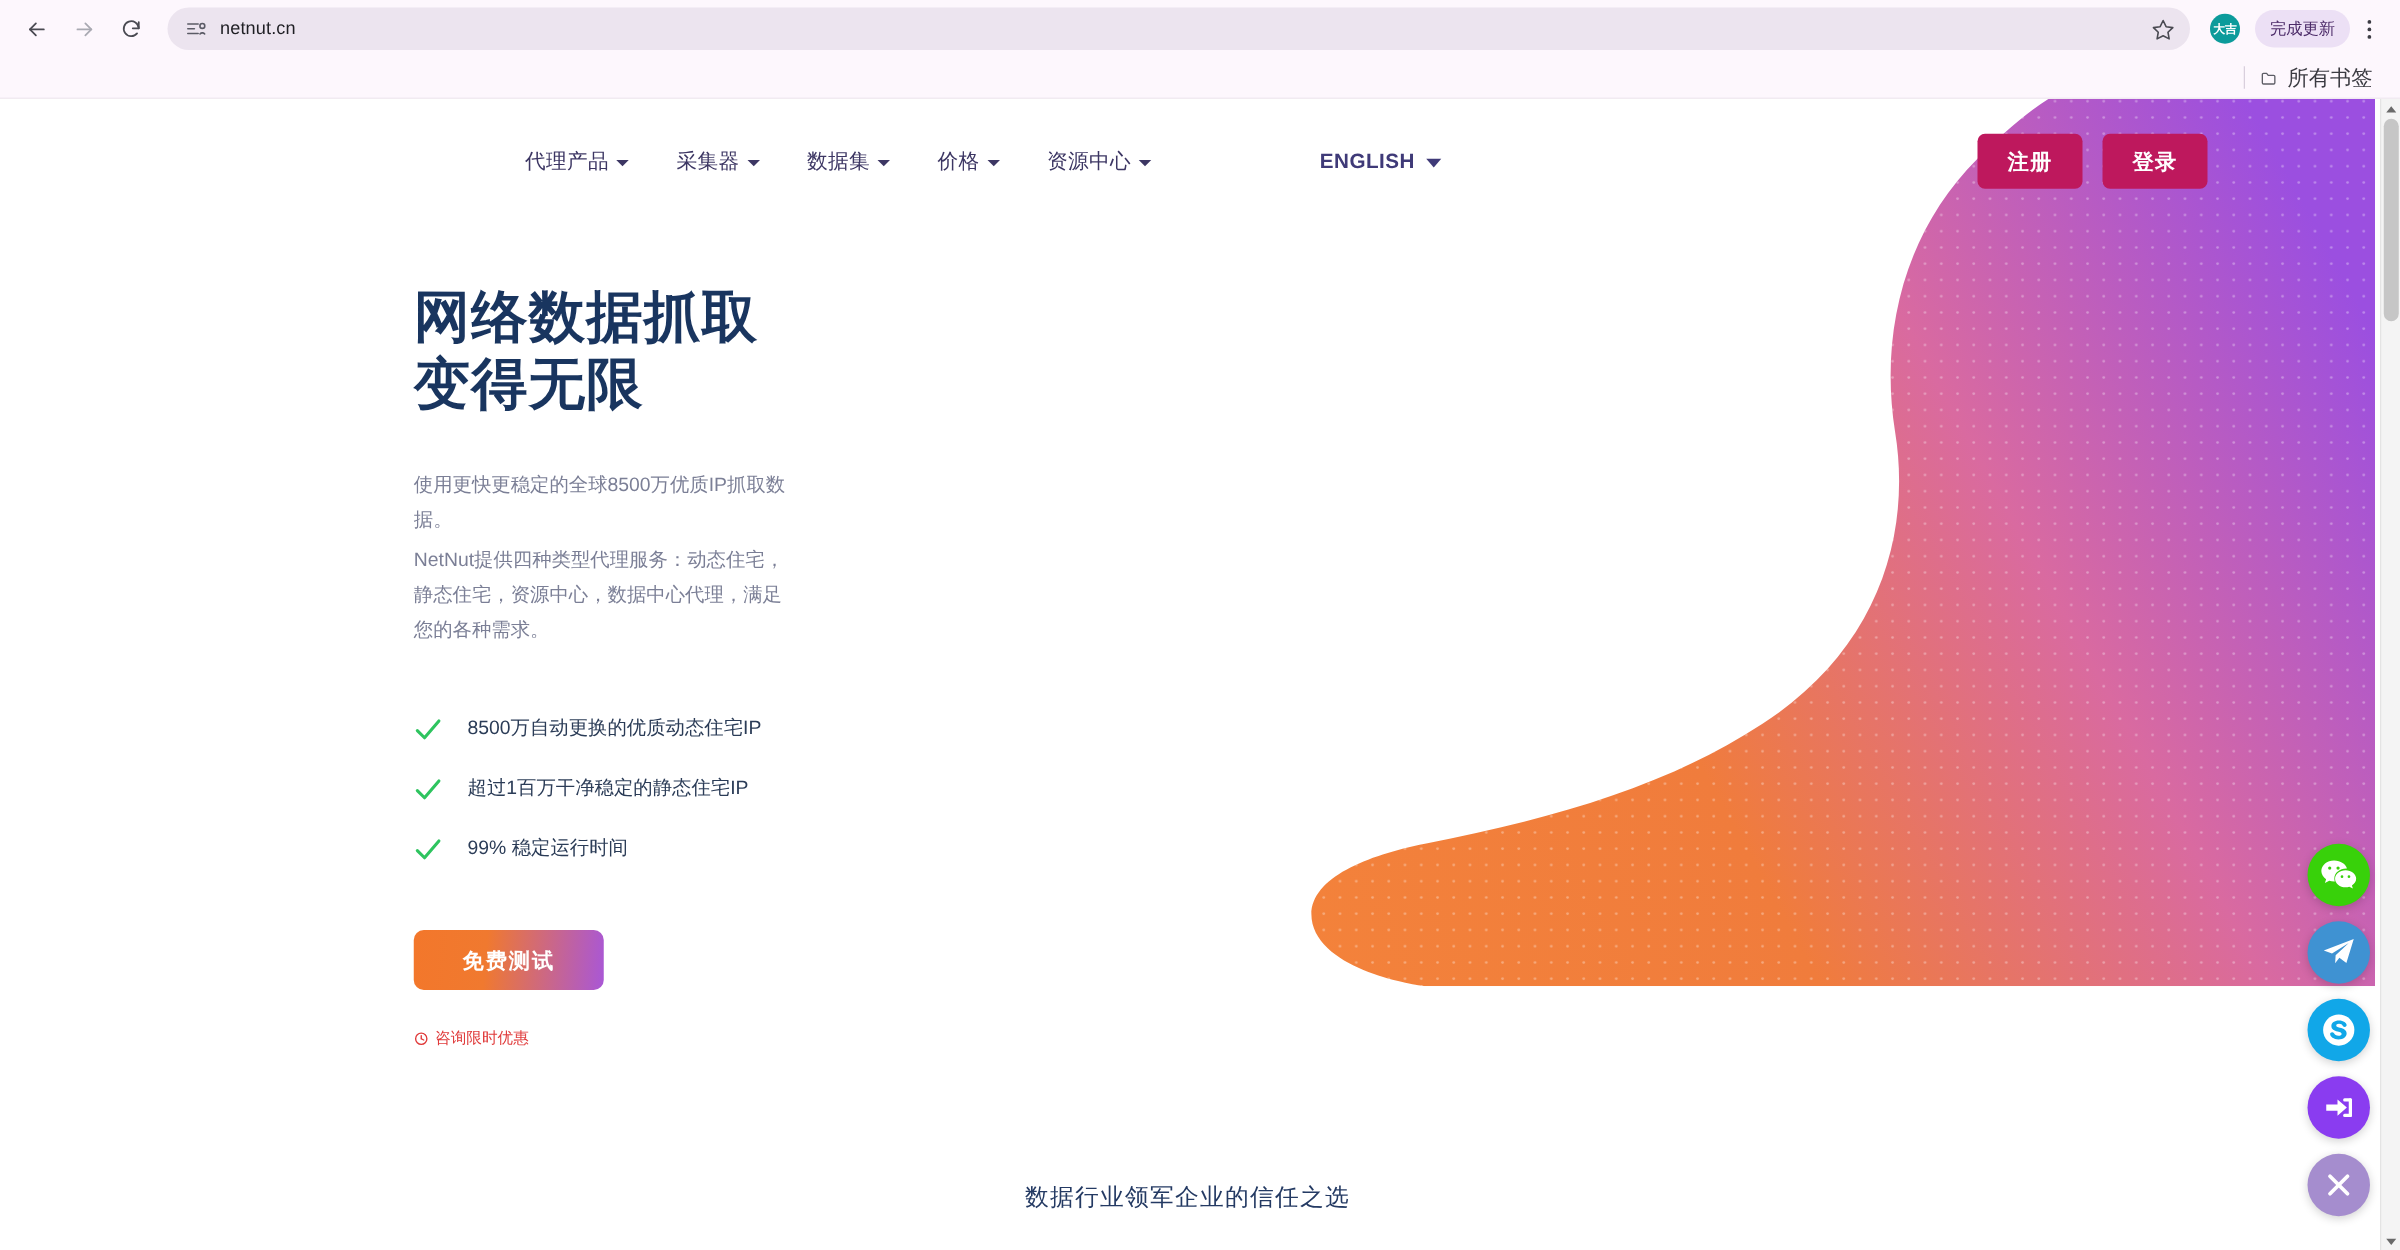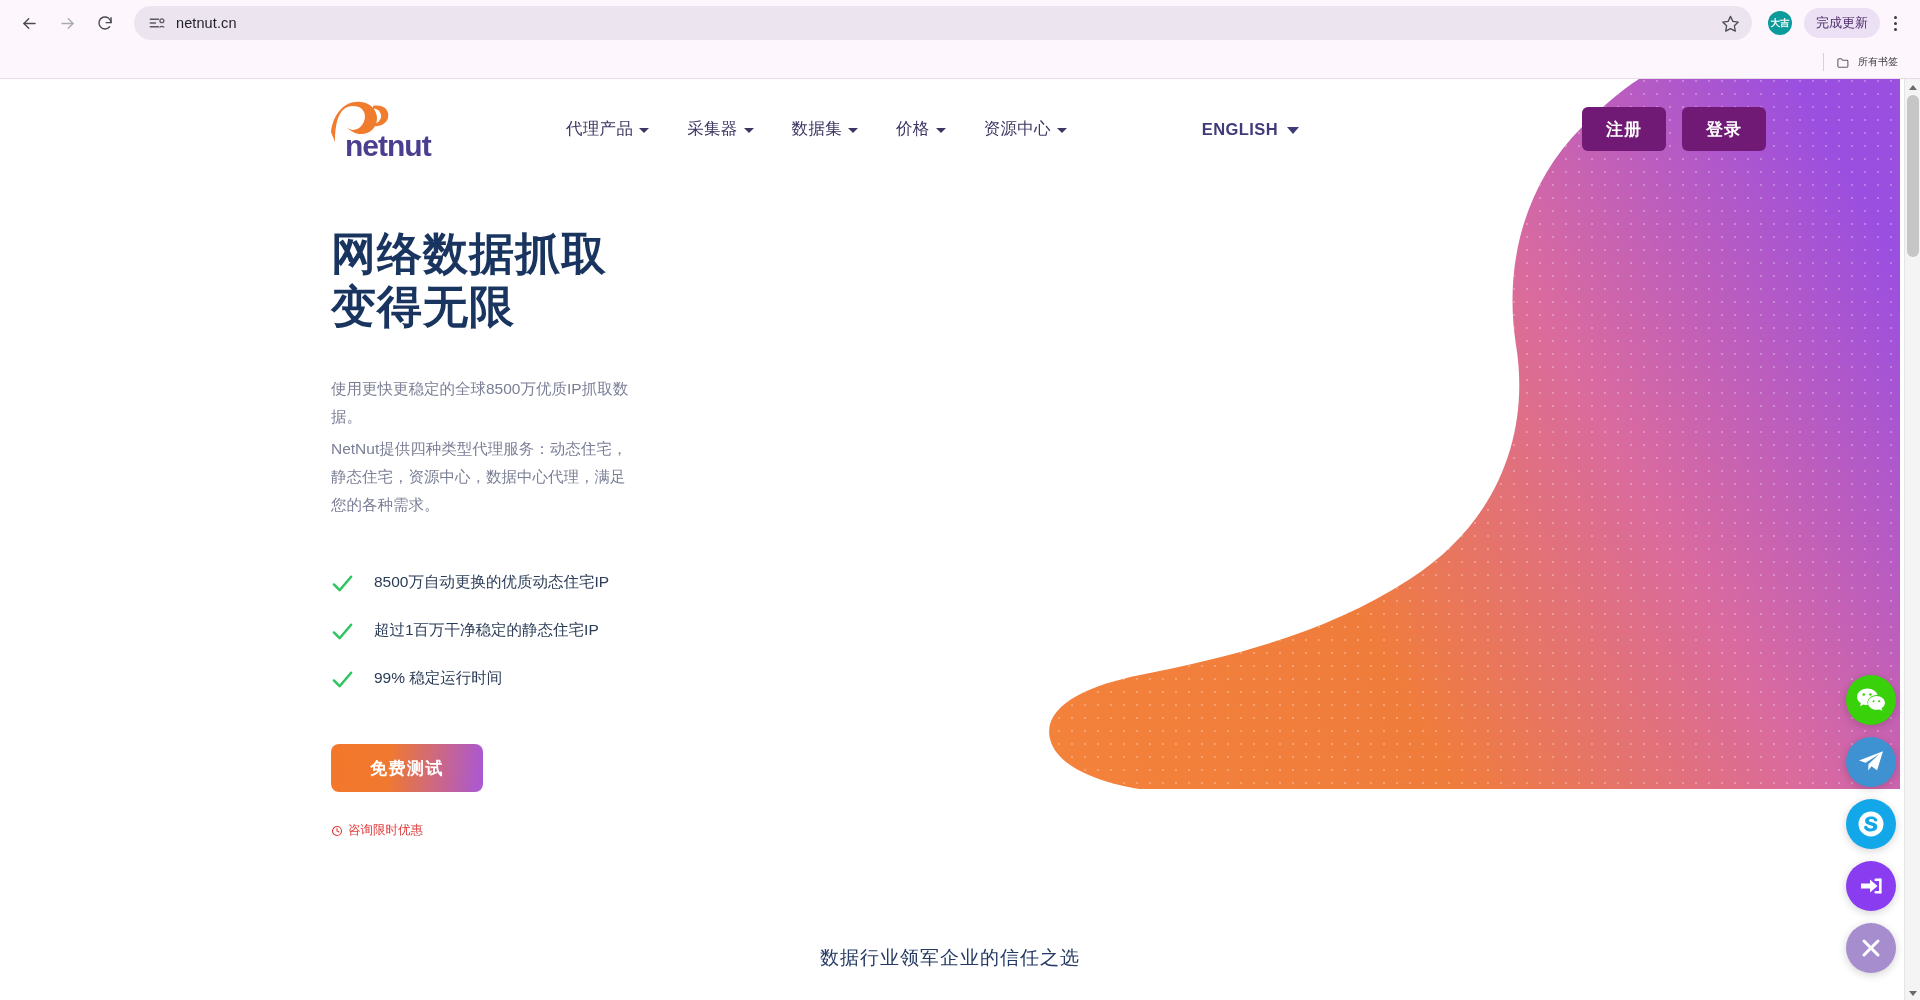--- a/index.html
+++ b/index.html
@@ -88,21 +88,21 @@
     height: 32px;
     display: flex;
     align-items: center;
     justify-content: flex-end;
     padding: 0 22px 0 0;
     background: #fdf7fd;
   }
   .bm-sep { width: 1px; height: 18px; background: #d9cfdd; margin-right: 12px; }
   .bm-item {
     display: flex; align-items: center; gap: 7px;
-    font-size: 10px; color: #3b3b42;
+    font-size: 17px; color: #3b3b42;
   }
   .bm-item svg { width: 15px; height: 15px; color: #5d5d66; }
 
   
   .viewport {
     position: relative;
     width: 1920px;
     height: 922px;
     background: #fff;
     overflow: hidden;
@@ -181,21 +181,21 @@
   .header-actions {
     display: flex;
     align-items: center;
     gap: 16px;
     margin-left: auto;
     margin-right: 74px;
   }
   .btn-auth {
     width: 84px;
     height: 44px;
-    background: #701a75;
+    background: #be185d;
     color: #fff;
     border-radius: 6px;
     font-size: 17px;
     font-weight: 700;
     display: flex; align-items: center; justify-content: center;
     letter-spacing: 1px;
   }
 
   
   .hero {
@@ -418,27 +418,20 @@
                  C430,576 520,552 600,500 C690,442 720,352 706,266 C694,190 712,108 772,48
                  C790,30 810,12 829,0 Z" fill="url(#blobGrad)"></path>
         <path d="M829,0 H1090 V710 H330 C330,710 250,700 240,660 C232,626 280,606 330,596
                  C430,576 520,552 600,500 C690,442 720,352 706,266 C694,190 712,108 772,48
                  C790,30 810,12 829,0 Z" fill="url(#dots)"></path>
       </svg>
     </div>
 
     <header class="site-header">
 
-      <a class="logo">
-        <svg width="150" height="62" viewBox="0 0 150 62" fill="none" aria-label="netnut">
-          <path d="M8 44 C8 20 14 8 26 8 C38 8 41 19 35 27 C30 34 21 33 18 27 C24 36 38 40 46 31 C54 22 50 6 34 4 C18 2 6 16 4 34 Z" fill="#f07c2e"></path>
-          <path d="M46 8 C56 6 63 12 61 20 C59 27 50 30 44 27 C50 26 55 22 54 17 C53 12 49 10 46 11 Z" fill="#f07c2e"></path>
-          <text x="18" y="58" font-family="'Liberation Sans',sans-serif" font-size="30" font-weight="700" fill="#4a3f8f" letter-spacing="-1">netnut</text>
-        </svg>
-      </a>
 
       <nav class="main-nav">
         <div class="nav-item">
           <span>代理产品</span>
           <i class="chev"></i>
         </div>
         <div class="nav-item">
           <span>采集器</span>
           <i class="chev"></i>
         </div>

